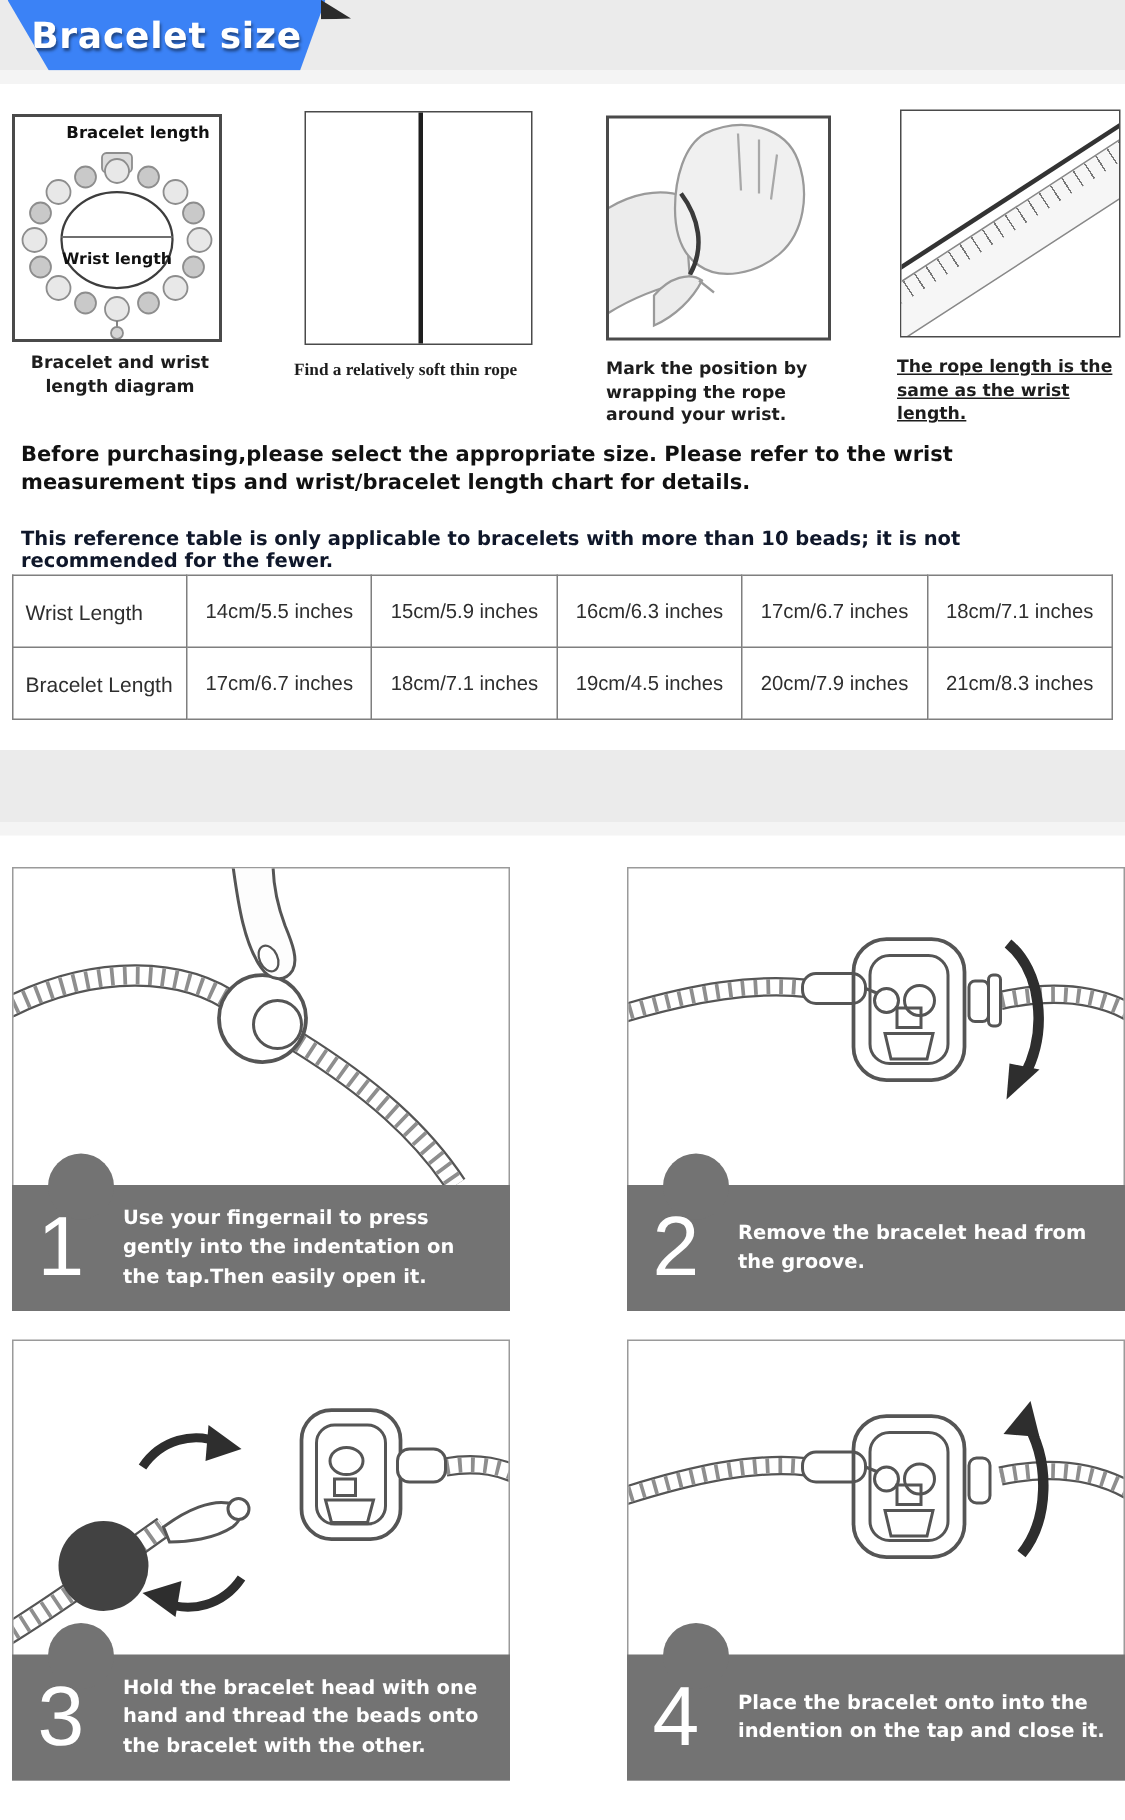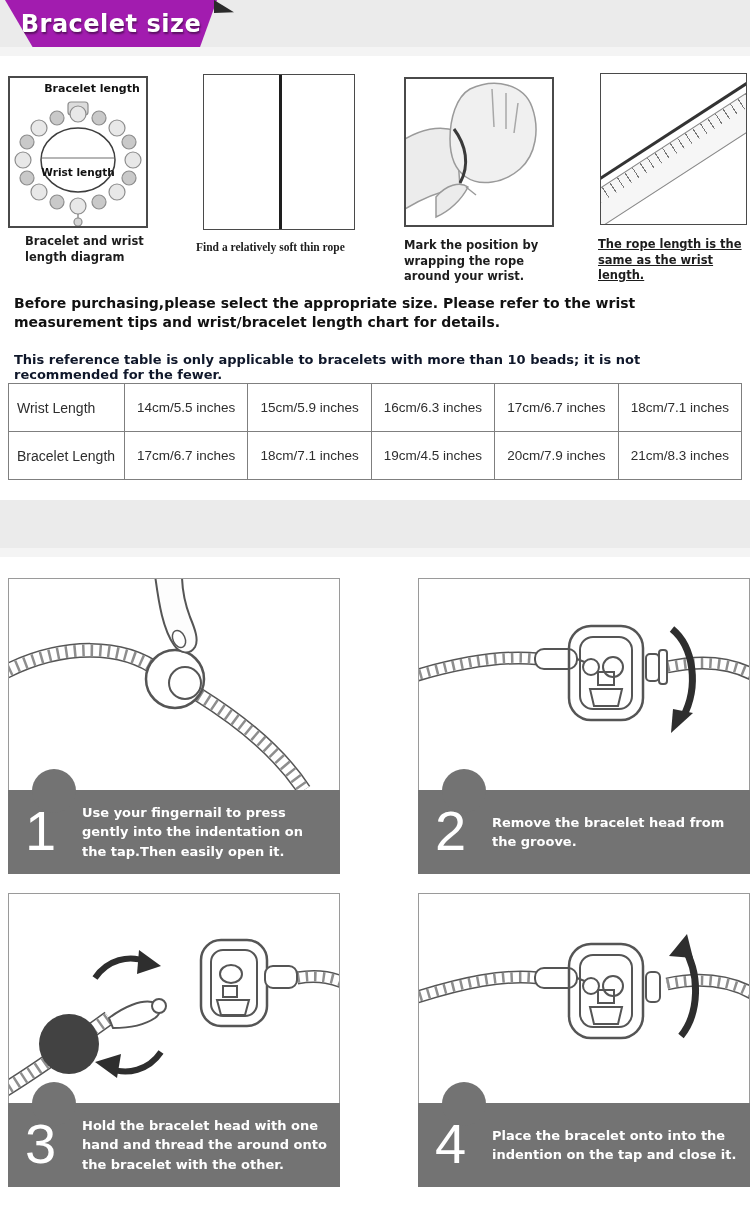--- a/index.html
+++ b/index.html
@@ -4,21 +4,21 @@
 <style>
   * { margin:0; padding:0; box-sizing:border-box; }
   body { background:#fff; font-family:"Liberation Sans", sans-serif; }
   #page { position:relative; width:750px; height:1213px; background:#ffffff; overflow:hidden; margin:0 auto; }
 
   
   .band { position:absolute; left:0; width:750px; background:#ebebeb; }
   .band-lite { position:absolute; left:0; width:750px; background:#f4f4f4; }
   .banner-wrap { position:absolute; }
   .banner { position:absolute; left:5px; top:0; width:212px; height:47px;
-            background:#a21caf; clip-path:polygon(0 0,100% 0,92% 100%,13% 100%);
+            background:#3b82f6; clip-path:polygon(0 0,100% 0,92% 100%,13% 100%);
             display:flex; align-items:center; justify-content:center; }
   .banner span { color:#fff; font-family:"DejaVu Sans", sans-serif; font-weight:bold;
                  font-size:24px; letter-spacing:0.5px; text-shadow:1px 2px 2px rgba(0,0,0,.45); }
   .banner-fold { position:absolute; left:214px; top:0; width:20px; height:13px;
                  background:#2b2b2b; clip-path:polygon(0 0,100% 95%,0 100%); }
 
   
   .step-box { position:absolute; background:#fff; border:2px solid #4a4a4a; }
   .step-cap { position:absolute; font-family:"DejaVu Sans", sans-serif; font-weight:bold;
               font-size:11.5px; line-height:1.35; color:#1d1d1d; }
@@ -91,21 +91,21 @@
         <circle cx="107" cy="114" r="8" fill="#e8e8e8"></circle>
           <circle cx="119" cy="100" r="7" fill="#c9c9c9"></circle>
         <line x1="68" y1="136" x2="68" y2="141" stroke="#777"></line>
         <circle cx="68" cy="144" r="4" fill="#d5d5d5"></circle>
       </g>
       <ellipse cx="68" cy="82" rx="37" ry="32" fill="#ffffff" stroke="#3d3d3d" stroke-width="1.5"></ellipse>
       <line x1="31" y1="80" x2="105" y2="80" stroke="#6f6f6f" stroke-width="1.2"></line>
       <text x="68" y="98" text-anchor="middle" font-size="10.5" font-weight="bold" fill="#111" font-family="DejaVu Sans, sans-serif">Wrist length</text>
     </svg>
   </div>
-  <div class="step-cap" style="left:0;top:234px;width:160px;padding-left:25px;">Bracelet and wrist length diagram</div>
+  <div class="step-cap" style="left:0;top:234px;width:160px;text-align:center;">Bracelet and wrist length diagram</div>
 
   <div class="step-box" style="left:203px;top:74px;width:152px;height:156px;border-width:1.5px;">
     <div class="rope-line"></div>
   </div>
   <div class="step-cap" style="left:196px;top:240px;width:186px;font-family:Liberation Serif, serif;">Find a relatively soft thin rope</div>
 
   <div class="step-box" style="left:404px;top:77px;width:150px;height:150px;">
     <svg width="146" height="146" viewBox="0 0 146 146">
       <path d="M-4,62 C14,50 34,46 50,52 L54,108 C36,112 14,120 -4,132 Z" fill="#ececec" stroke="#9a9a9a" stroke-width="1.5"></path>
       <path d="M64,10 C90,-2 118,6 126,28 C134,50 130,76 114,90 C98,104 74,108 60,98 C48,90 44,76 44,60 C44,40 50,18 64,10 Z" fill="#f0f0f0" stroke="#9a9a9a" stroke-width="1.5"></path>
@@ -226,21 +226,21 @@
       <rect x="192" y="46" width="66" height="86" rx="20" fill="#fff" stroke="#555" stroke-width="2.5"></rect>
       <rect x="202" y="56" width="46" height="66" rx="12" fill="none" stroke="#555" stroke-width="2"></rect>
       <ellipse cx="222" cy="80" rx="11" ry="9" fill="#fff" stroke="#555" stroke-width="2"></ellipse>
       <rect x="214" y="92" width="14" height="11" fill="none" stroke="#555" stroke-width="2"></rect>
       <path d="M208,106 L240,106 L236,121 L212,121 Z" fill="none" stroke="#555" stroke-width="2"></path>
       <rect x="256" y="72" width="32" height="22" rx="8" fill="#fff" stroke="#555" stroke-width="2"></rect>
     </svg>
     <div class="panel-bar">
       <div class="panel-bump" style="left:24px;"></div>
       <div class="panel-num">3</div>
-      <div class="panel-text">Hold the bracelet head with one hand and thread the around onto the bracelet with the other.</div>
+      <div class="panel-text">Hold the bracelet head with one hand and thread the beads onto the bracelet with the other.</div>
     </div>
   </div>
 
   <div class="panel" style="left:418px;top:893px;height:294px;">
     <svg width="330" height="209" viewBox="0 0 330 209">
       <g fill="none">
         <path d="M-8,105 C45,88 85,80 120,84" stroke="#555" stroke-width="13"></path>
         <path d="M-8,105 C45,88 85,80 120,84" stroke="#fff" stroke-width="10"></path>
         <path d="M-8,105 C45,88 85,80 120,84" stroke="#8e8e8e" stroke-width="10" stroke-dasharray="2.5 6"></path>
         <path d="M248,90 C285,82 315,88 338,102" stroke="#555" stroke-width="13"></path>

